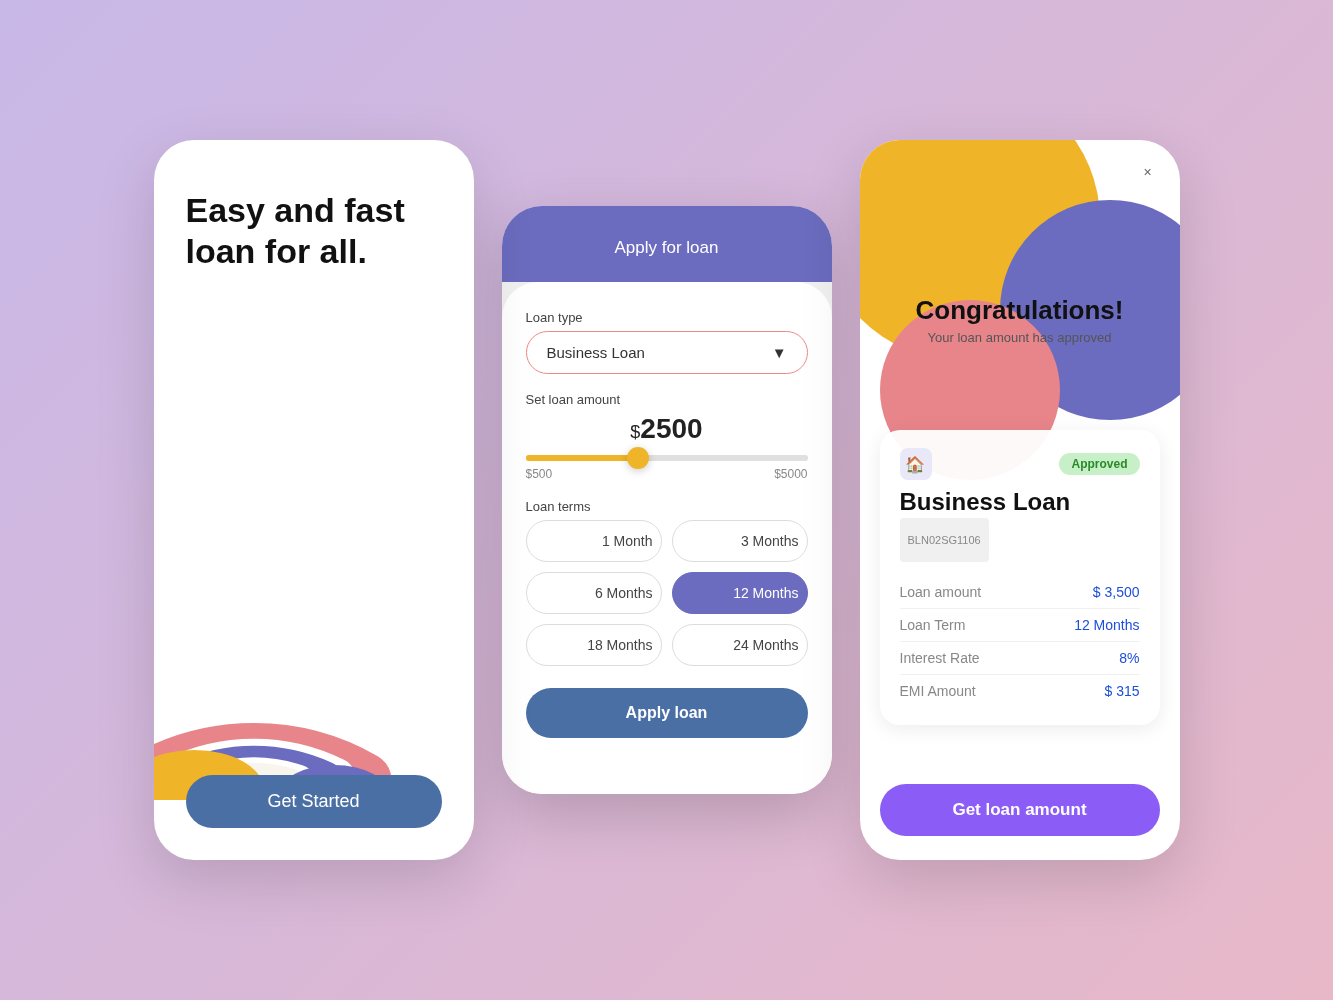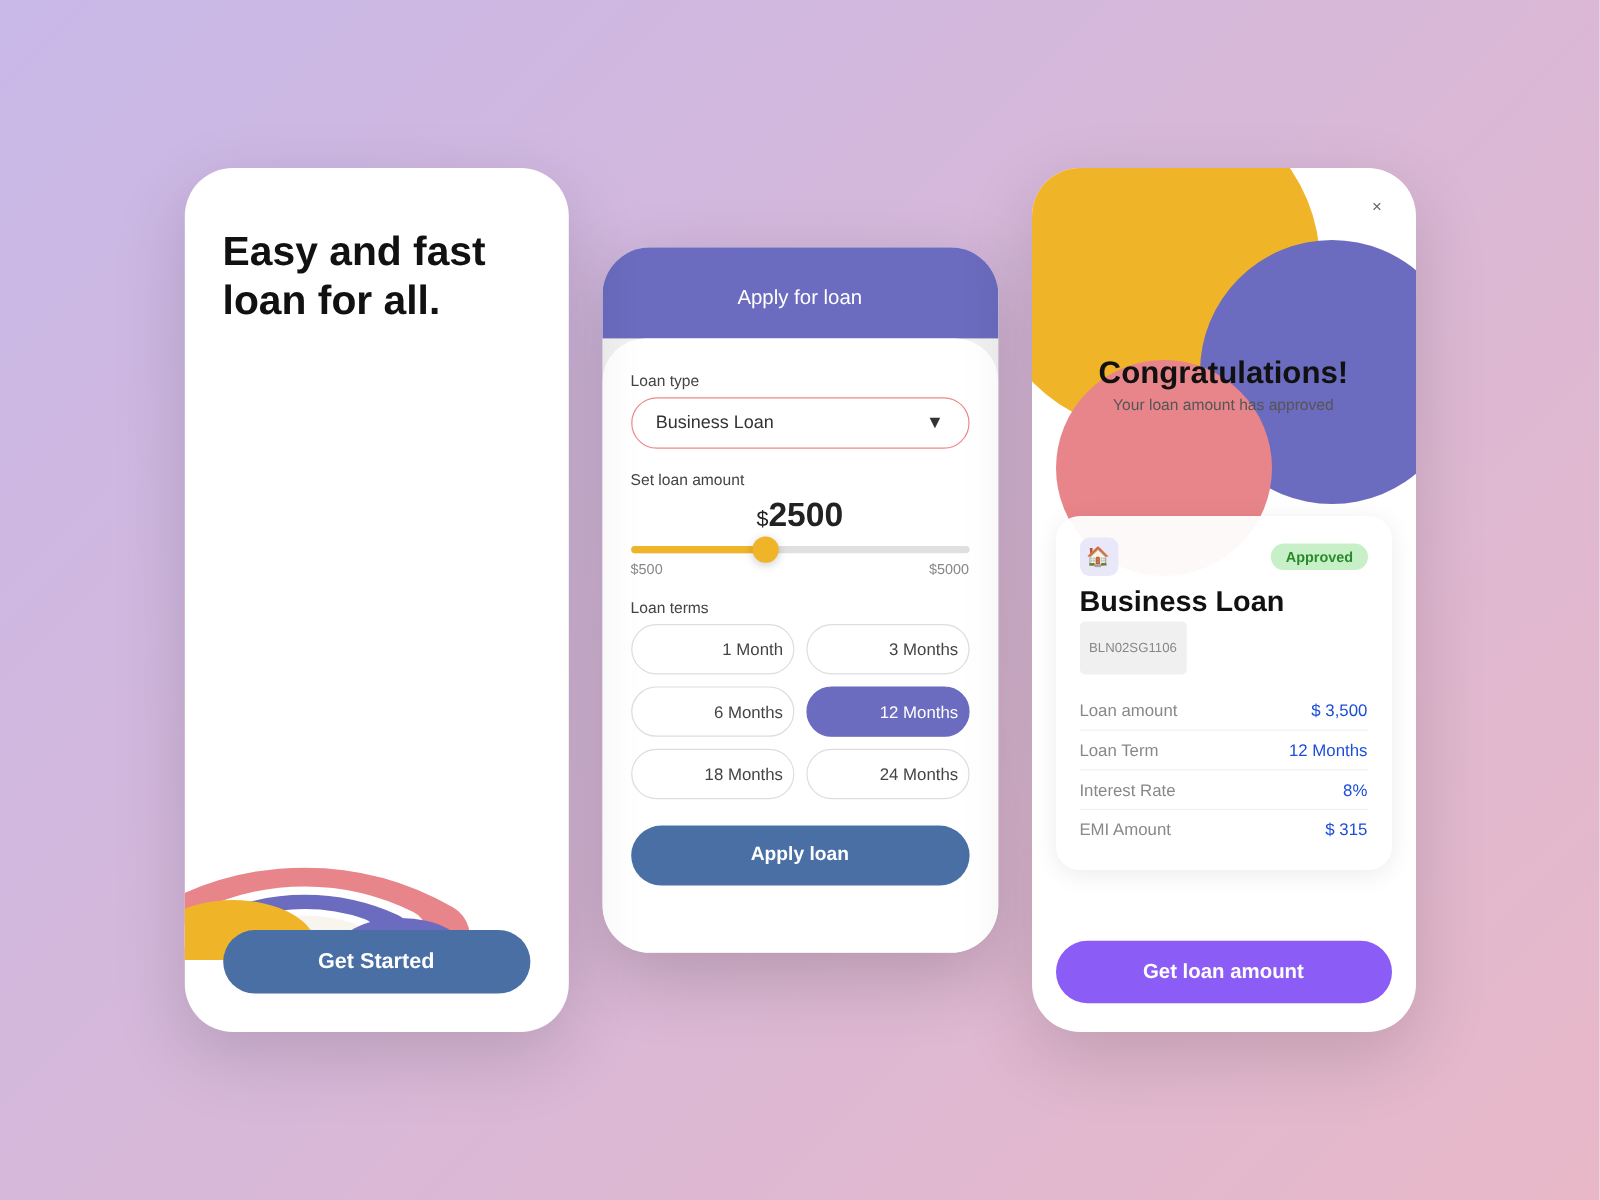--- a/index.html
+++ b/index.html
@@ -60,21 +60,21 @@
       position: absolute;
       bottom: 32px;
       left: 32px;
       right: 32px;
       background: #4a6fa5;
       color: #fff;
       border: none;
       border-radius: 50px;
       padding: 16px;
       font-size: 18px;
-      font-weight: 700;
+      font-weight: 400;
       cursor: pointer;
       z-index: 10;
     }
 
     
     .screen2 {
       width: 330px;
       height: 588px;
       background: #f0f0f0;
       border-radius: 40px;

